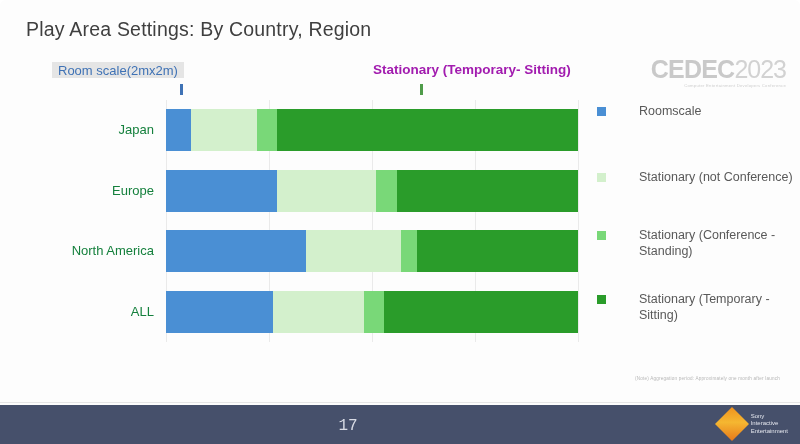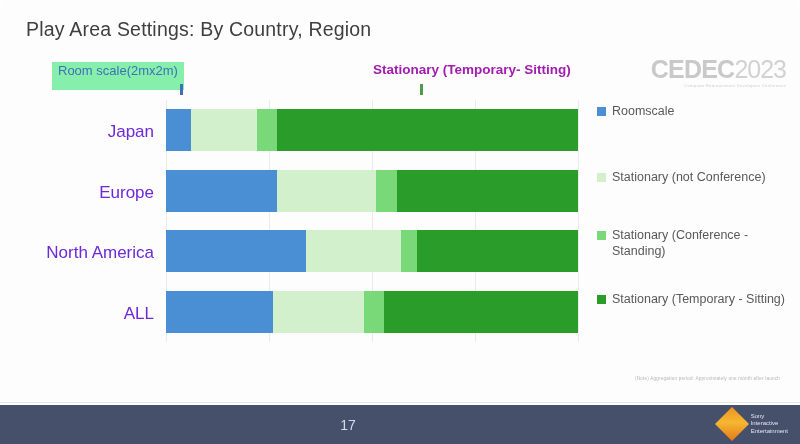--- a/index.html
+++ b/index.html
@@ -69,22 +69,22 @@
   
   .annot {
     position: absolute;
     white-space: nowrap;
     font-size: 13px;
   }
   #annot-room {
     left: 52px;
     top: 62px;
     color: #3f72b5;
-    background: #86efac;
-    padding: 1px 6px 12px 6px;
+    background: #e5e5e5;
+    padding: 1px 6px 0 6px;
   }
   #annot-sitting {
     left: 373px;
     top: 62px;
     color: #a21caf;
     font-weight: bold;
     font-size: 13.5px;
   }
   .tick-mark {
     position: absolute;
@@ -128,37 +128,38 @@
     height: 100%;
   }
   .seg-roomscale     { background: #4a8fd4; }
   .seg-not-temporary { background: #d3f0cc; }
   .seg-standing      { background: #79d878; }
   .seg-sitting       { background: #2a9c2a; }
 
   .cat-label {
     position: absolute;
     right: 12px;
-    font-size: 17px;
-    color: #6d28d9;
+    font-size: 13px;
+    color: #15803d;
     white-space: nowrap;
     text-align: right;
   }
 
   
   #legend {
     position: absolute;
     left: 597px;
     top: 100px;
     width: 196px;
   }
   .legend-item {
     position: absolute;
     display: flex;
     align-items: flex-start;
+    gap: 27px;
   }
   .legend-swatch {
     width: 9px;
     height: 9px;
     margin-top: 3px;
     margin-right: 6px;
     flex: 0 0 auto;
   }
   .legend-text {
     font-size: 12.5px;
@@ -185,22 +186,23 @@
     width: 800px;
     height: 39px;
     background: #46506b;
   }
   #page-number {
     position: absolute;
     left: 0;
     top: 12px;
     width: 696px;
     text-align: center;
-    font-size: 14px;
+    font-size: 16px;
     color: #d7dae4;
+    font-family: Liberation Mono, monospace;
   }
   #sie-logo {
     position: absolute;
     right: 12px;
     top: 7px;
     display: flex;
     align-items: center;
   }
   #sie-diamond {
     width: 24px;

